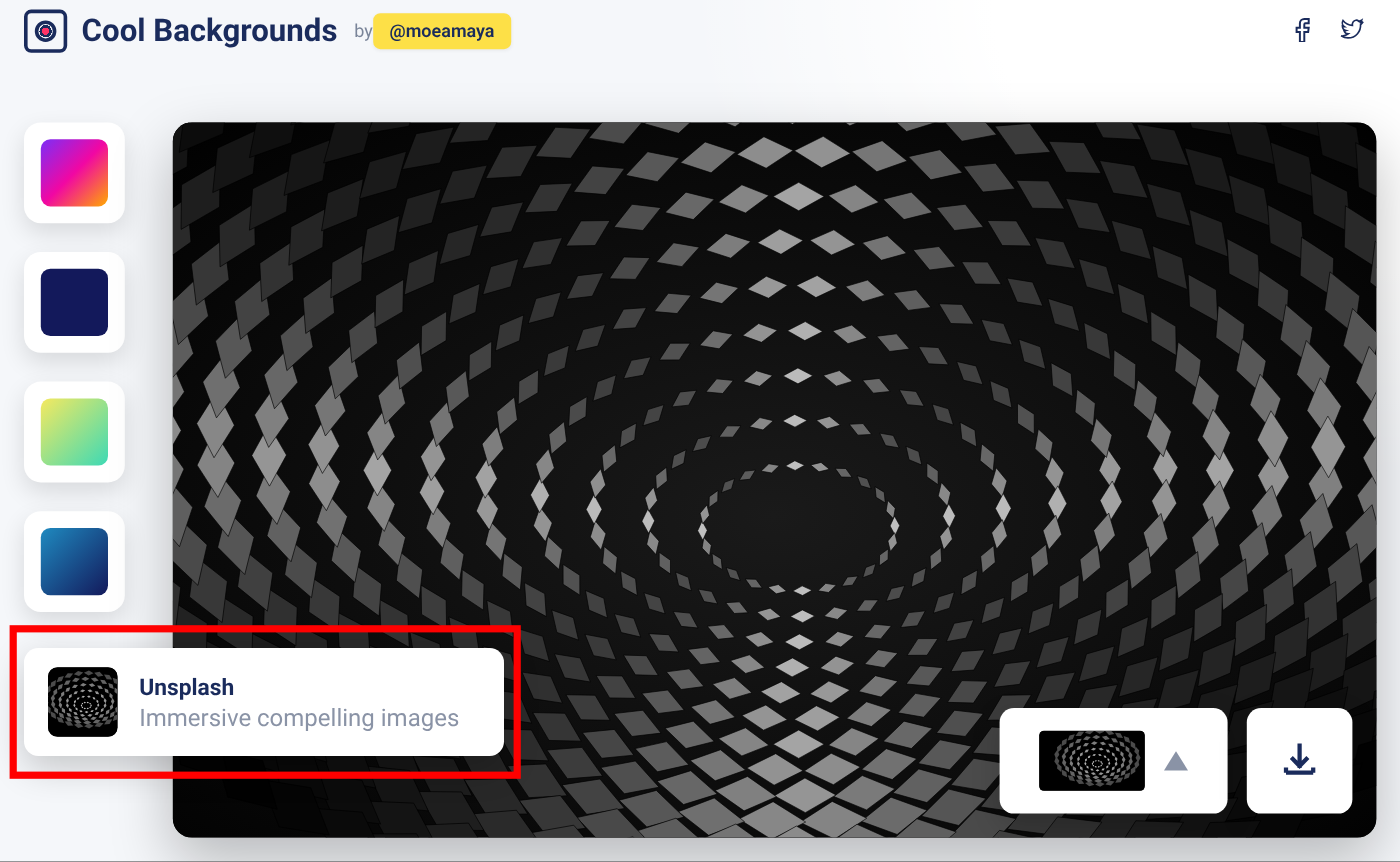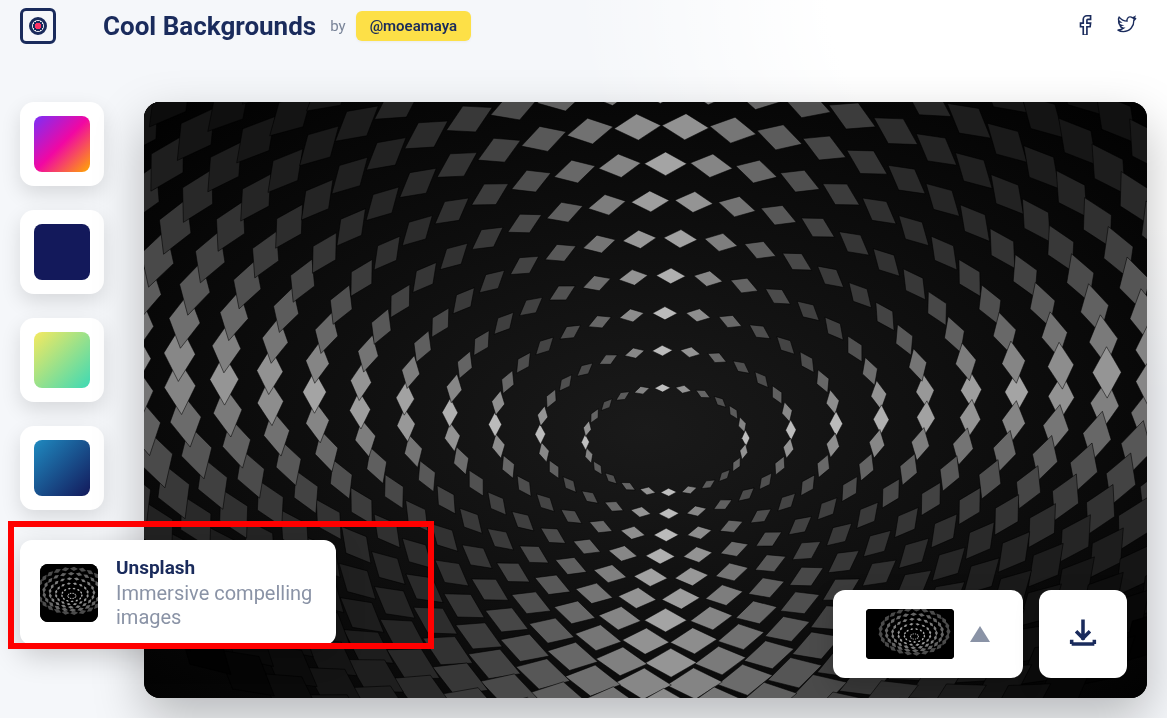--- a/index.html
+++ b/index.html
@@ -38,26 +38,24 @@
   width: 18px; height: 18px;
   border-radius: 50%;
   background: radial-gradient(circle, #ff3366 35%, #1a2b5c 35%, #1a2b5c 60%, transparent 60%);
   border: 3px solid #1a2b5c;
 }
 .title {
   font-size: 26px;
   font-weight: 700;
   color: #1a2b5c;
   margin-right: 14px;
-  margin-left: 35px;
 }
 .by {
   font-size: 15px;
   color: #7a8599;
-  margin-right: 10px;
 }
 .author-chip {
   background: #fde047;
   border-radius: 6px;
   padding: 6px 14px;
   font-size: 15px;
   font-weight: 600;
   color: #1a2b5c;
   box-shadow: 0 1px 3px rgba(0,0,0,0.05);
 }
@@ -111,21 +109,21 @@
 .preview svg.arch {
   position: absolute;
   width: 100%; height: 100%;
   left: 0; top: 0;
 }
 
 .unsplash-card {
   position: absolute;
   left: 20px;
   top: 540px;
-  width: 316px;
+  width: 400px;
   background: #fff;
   border-radius: 12px;
   box-shadow: 0 10px 30px rgba(0,0,0,0.2);
   padding: 16px 20px;
   display: flex;
   align-items: center;
   gap: 18px;
   z-index: 5;
 }
 .unsplash-thumb {

